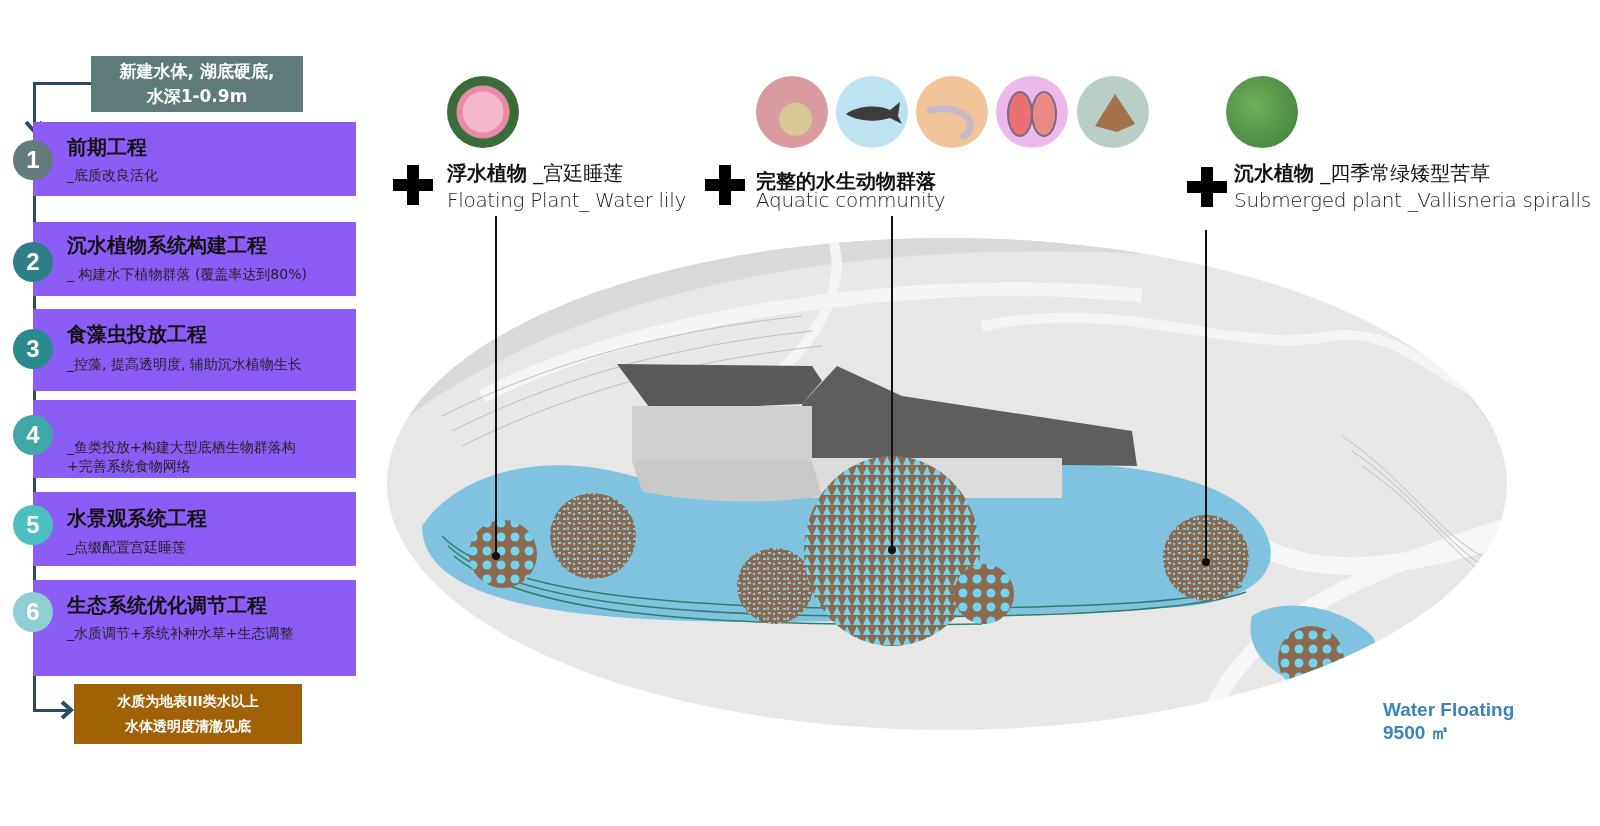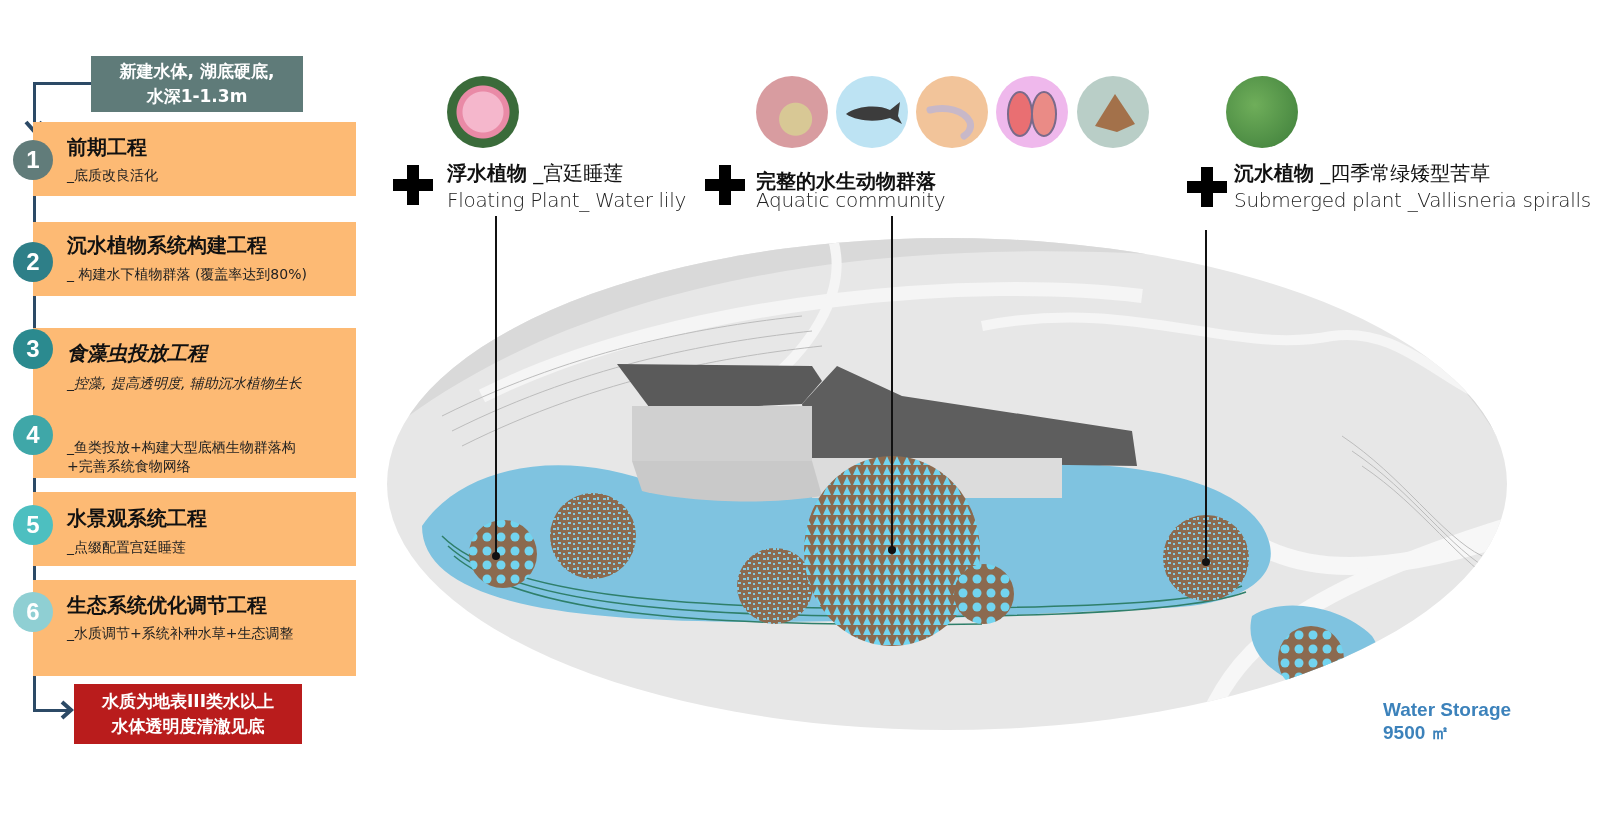--- a/index.html
+++ b/index.html
@@ -8,24 +8,24 @@
 
   
   .flow-line-v { position: absolute; left: 33px; top: 84px; width: 3px; height: 628px; background: #2c4a66; }
   .flow-line-top { position: absolute; left: 33px; top: 82px; width: 58px; height: 3px; background: #2c4a66; }
   .flow-line-bottom { position: absolute; left: 33px; top: 709px; width: 36px; height: 3px; background: #2c4a66; }
   .arrow-down { position: absolute; left: 24px; top: 120px; width: 20px; height: 14px; }
   .arrow-right { position: absolute; left: 60px; top: 700px; width: 14px; height: 20px; }
 
   .start-box { position: absolute; left: 91px; top: 56px; width: 212px; height: 56px; background: #5f7b79; color: #fff;
     font-weight: bold; font-size: 17px; line-height: 25px; text-align: center; padding-top: 3px; }
-  .end-box { position: absolute; left: 74px; top: 684px; width: 228px; height: 60px; background: #b91c1c; color: #fff;
-    font-weight: bold; font-size: 17px; line-height: 25px; text-align: center; padding-top: 5px; }
-
-  .step { position: absolute; left: 33px; width: 323px; background: #fdba74; }
+  .end-box { position: absolute; left: 74px; top: 684px; width: 228px; height: 60px; background: #a16207; color: #fff;
+    font-weight: bold; font-size: 14px; line-height: 25px; text-align: center; padding-top: 5px; }
+
+  .step { position: absolute; left: 33px; width: 323px; background: #8b5cf6; }
   .step-title { position: absolute; left: 34px; font-weight: bold; font-size: 20px; color: #111; white-space: nowrap; }
   .step-desc { position: absolute; left: 34px; font-size: 14px; color: #222; line-height: 18px; white-space: nowrap; }
   .step-num { position: absolute; left: 13px; width: 40px; height: 40px; border-radius: 50%; color: #fff; font-weight: bold;
     font-size: 24px; text-align: center; line-height: 40px; font-family: "Liberation Sans", sans-serif; }
 
   
   .plus { position: absolute; width: 40px; height: 40px; }
   .plus::before, .plus::after { content: ""; position: absolute; background: #000; }
   .plus::before { left: 14px; top: 0; width: 12px; height: 40px; }
   .plus::after { left: 0; top: 14px; width: 40px; height: 12px; }
@@ -54,36 +54,36 @@
   <div class="flow-line-bottom"></div>
   <svg class="arrow-down" viewBox="0 0 20 14">
     <polyline points="2,2 10,11 18,2" fill="none" stroke="#2c4a66" stroke-width="4"></polyline>
   </svg>
   <svg class="arrow-right" viewBox="0 0 14 20">
     <polyline points="2,2 11,10 2,18" fill="none" stroke="#2c4a66" stroke-width="4"></polyline>
   </svg>
 
   <div class="start-box">
     <div>新建水体, 湖底硬底,</div>
-    <div>水深1-1.3m</div>
+    <div>水深1-0.9m</div>
   </div>
 
   <div class="step" style="top:122px;height:74px;">
     <div class="step-title" style="top:12px;">前期工程</div>
     <div class="step-desc" style="top:44px;">_底质改良活化</div>
   </div>
   <div class="step-num" style="top:140px;background:#617c7a;">1</div>
 
   <div class="step" style="top:222px;height:74px;">
     <div class="step-title" style="top:10px;">沉水植物系统构建工程</div>
     <div class="step-desc" style="top:43px;">_ 构建水下植物群落 (覆盖率达到80%)</div>
   </div>
   <div class="step-num" style="top:242px;background:#2e7f88;">2</div>
 
-  <div class="step" style="top:328px;height:82px;font-style:italic;">
+  <div class="step" style="top:309px;height:82px;">
     <div class="step-title" style="top:12px;">食藻虫投放工程</div>
     <div class="step-desc" style="top:46px;">_控藻, 提高透明度, 辅助沉水植物生长</div>
   </div>
   <div class="step-num" style="top:329px;background:#2b8a8f;">3</div>
 
   <div class="step" style="top:400px;height:78px;">
     <div class="step-desc" style="top:38px;">_鱼类投放+构建大型底栖生物群落构</div>
     <div class="step-desc" style="top:57px;">+完善系统食物网络</div>
   </div>
   <div class="step-num" style="top:415px;background:#3fa7a8;">4</div>
@@ -213,15 +213,15 @@
 <div class="thumb" style="left:1226px;top:76px;background:radial-gradient(circle at 40% 40%, #6fae5a, #3d7d3a);"></div>
 <div class="plus" style="left:1187px;top:167px;"></div>
 <div class="label-cn" style="left:1234px;top:160px;">
   <b>沉水植物</b><span> _四季常绿矮型苦草</span>
 </div>
 <div class="label-en" style="left:1234px;top:188px;">Submerged plant _Vallisneria spiralls</div>
 <div class="leader" style="left:1205px;top:230px;height:332px;"></div>
 <div class="leader-dot" style="left:1202px;top:558px;"></div>
 
 <div class="storage">
-  <div>Water Storage</div>
+  <div>Water Floating</div>
   <div>9500 ㎡</div>
 </div>
 
 </body></html>

